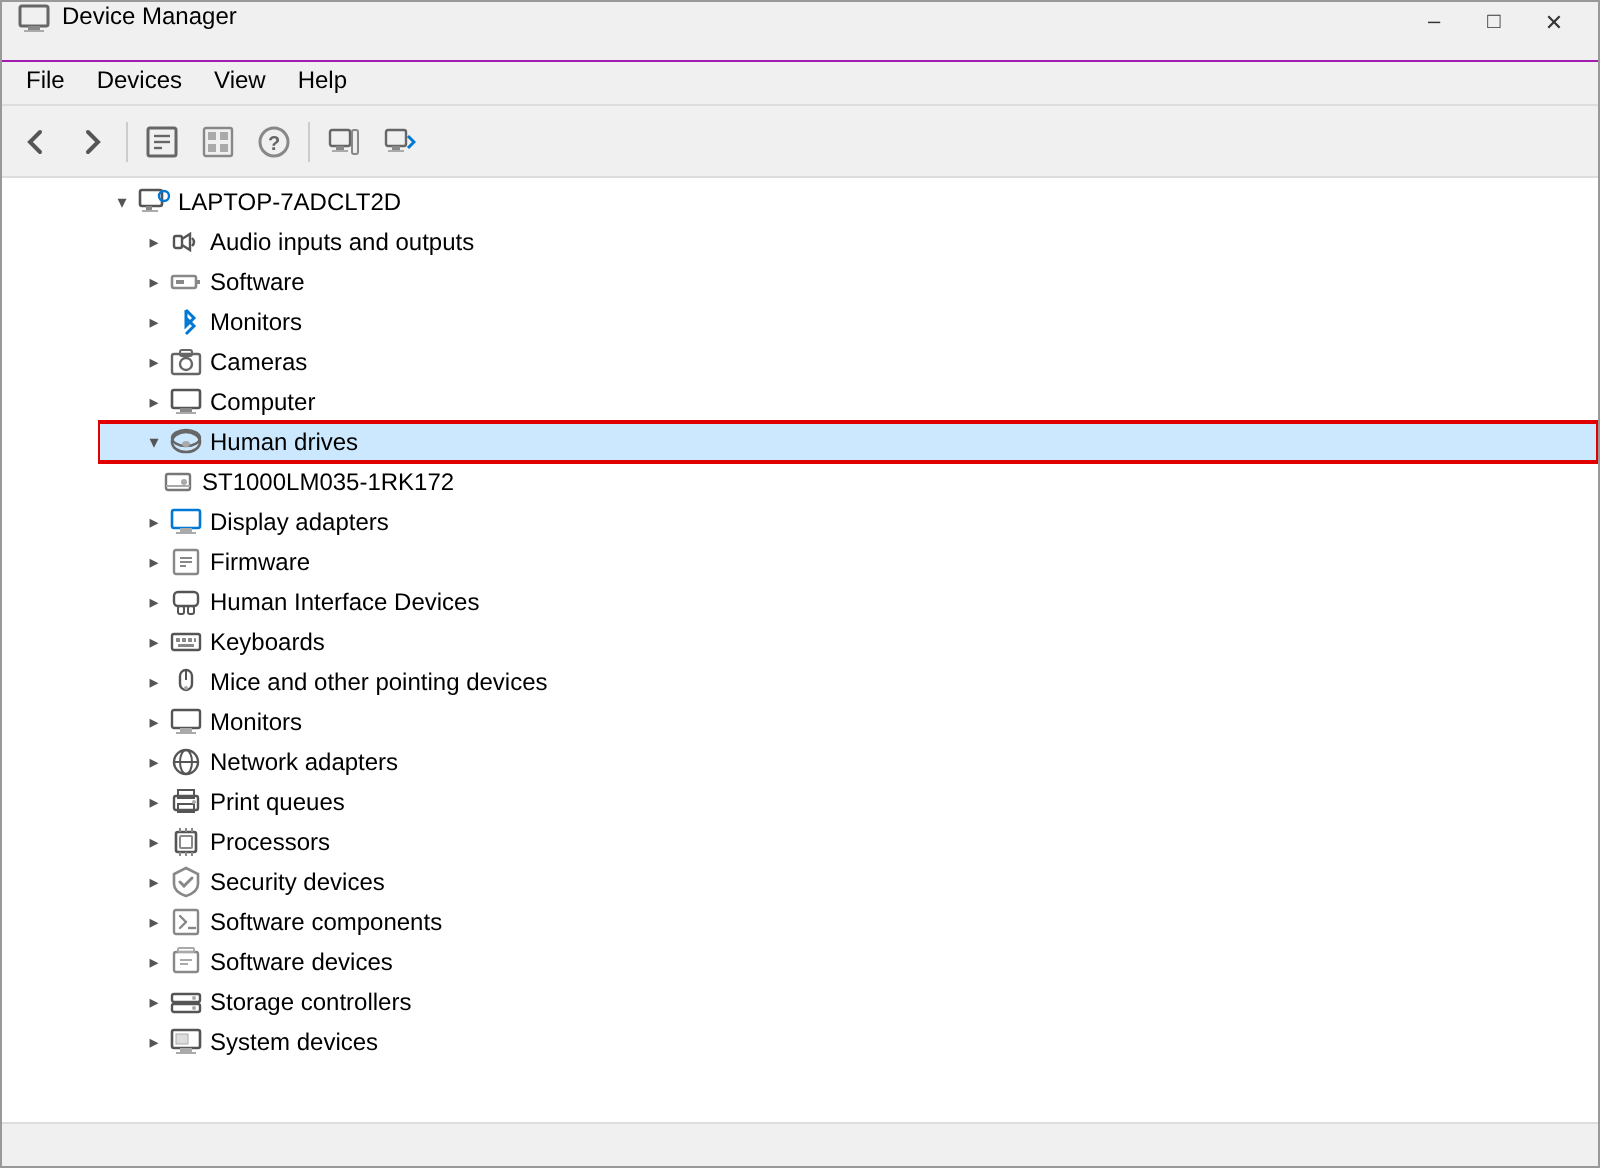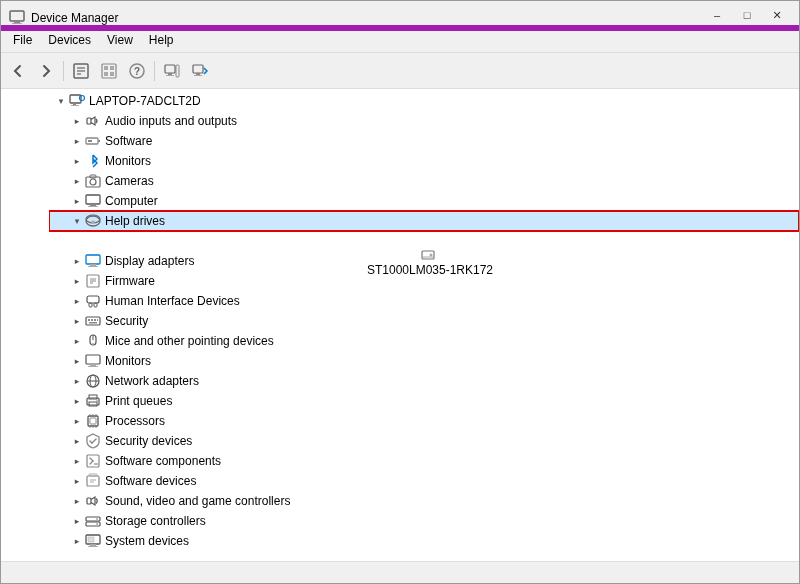--- a/index.html
+++ b/index.html
@@ -21,23 +21,23 @@
       border: 1px solid #999;
       display: flex;
       flex-direction: column;
     }
 
     
     .title-bar {
       background: #f0f0f0;
       height: 30px;
       display: flex;
-      align-items: flex-end;
+      align-items: flex-start;
       padding: 0 8px;
-      border-bottom: 6px solid #a21caf;
+      border-bottom: 1px solid #a21caf;
       flex-shrink: 0;
     }
     .title-bar-icon {
       width: 16px;
       height: 16px;
       margin-right: 6px;
       display: flex;
       align-items: center;
       justify-content: center;
     }
@@ -167,21 +167,21 @@
     }
 
     .tree-label {
       font-size: 12px;
       color: #000;
     }
 
     
     .indent-0 { padding-left: 4px; }
     .indent-1 { padding-left: 20px; }
-    .indent-2 { padding-left: 16px; flex-direction: column; }
+    .indent-2 { padding-left: 16px; }
 
     
     .status-bar {
       height: 22px;
       background: #f0f0f0;
       border-top: 1px solid #ddd;
       display: flex;
       align-items: center;
       padding: 0 8px;
       font-size: 11px;
@@ -377,21 +377,21 @@
 
       <div class="tree-item indent-1 disk-drives-highlight" style="background:#cce8ff;">
         <div class="expand-arrow expanded"></div>
         <div class="tree-icon icon-disk">
           <svg width="16" height="16" viewBox="0 0 16 16">
             <ellipse cx="8" cy="8" rx="7" ry="5" fill="none" stroke="#666" stroke-width="1.3"></ellipse>
             <ellipse cx="8" cy="6" rx="7" ry="4" fill="none" stroke="#666" stroke-width="1.2"></ellipse>
             <ellipse cx="8" cy="9" rx="2" ry="1.5" fill="#aaa"></ellipse>
           </svg>
         </div>
-        <span class="tree-label">Help drives</span>
+        <span class="tree-label">Human drives</span>
       </div>
 
       <div class="tree-item indent-2">
         <div class="expand-arrow leaf"></div>
         <div class="tree-icon icon-disk">
           <svg width="16" height="16" viewBox="0 0 16 16">
             <rect x="2" y="4" width="12" height="8" rx="1" fill="none" stroke="#777" stroke-width="1.2"></rect>
             <line x1="2" y1="10" x2="14" y2="10" stroke="#aaa" stroke-width="1"></line>
             <circle cx="11" cy="8" r="1.5" fill="#aaa"></circle>
           </svg>
@@ -442,21 +442,21 @@
         <div class="tree-icon icon-keyboard">
           <svg width="16" height="16" viewBox="0 0 16 16">
             <rect x="1" y="4" width="14" height="8" rx="1" fill="none" stroke="#555" stroke-width="1.2"></rect>
             <rect x="3" y="6" width="2" height="2" rx="0.3" fill="#888"></rect>
             <rect x="6" y="6" width="2" height="2" rx="0.3" fill="#888"></rect>
             <rect x="9" y="6" width="2" height="2" rx="0.3" fill="#888"></rect>
             <rect x="12" y="6" width="1" height="2" rx="0.3" fill="#888"></rect>
             <rect x="4" y="9" width="8" height="1.5" rx="0.3" fill="#888"></rect>
           </svg>
         </div>
-        <span class="tree-label">Security</span>
+        <span class="tree-label">Keyboards</span>
       </div>
 
       <div class="tree-item indent-1">
         <div class="expand-arrow collapsed"></div>
         <div class="tree-icon icon-mouse">
           <svg width="16" height="16" viewBox="0 0 16 16">
             <rect x="5" y="2" width="6" height="10" rx="3" fill="none" stroke="#555" stroke-width="1.2"></rect>
             <line x1="8" y1="2" x2="8" y2="7" stroke="#555" stroke-width="1"></line>
             <circle cx="8" cy="11" r="1" fill="#aaa"></circle>
           </svg>
@@ -549,31 +549,20 @@
           <svg width="16" height="16" viewBox="0 0 16 16">
             <rect x="2" y="3" width="12" height="10" rx="1" fill="none" stroke="#888" stroke-width="1.2"></rect>
             <line x1="5" y1="7" x2="11" y2="7" stroke="#aaa" stroke-width="1"></line>
             <line x1="5" y1="9" x2="9" y2="9" stroke="#aaa" stroke-width="1"></line>
             <rect x="4" y="1" width="8" height="2" rx="0.5" fill="none" stroke="#aaa" stroke-width="1"></rect>
           </svg>
         </div>
         <span class="tree-label">Software devices</span>
       </div>
 
-      <div class="tree-item indent-1">
-        <div class="expand-arrow collapsed"></div>
-        <div class="tree-icon icon-sound">
-          <svg width="16" height="16" viewBox="0 0 16 16">
-            <rect x="2" y="5" width="4" height="6" rx="1" fill="none" stroke="#555" stroke-width="1.2"></rect>
-            <path d="M6 6.5 L10 4 L10 12 L6 9.5" fill="none" stroke="#555" stroke-width="1.2"></path>
-            <path d="M11 5.5 Q13.5 8 11 10.5" fill="none" stroke="#555" stroke-width="1.2"></path>
-          </svg>
-        </div>
-        <span class="tree-label">Sound, video and game controllers</span>
-      </div>
 
       <div class="tree-item indent-1">
         <div class="expand-arrow collapsed"></div>
         <div class="tree-icon icon-storage">
           <svg width="16" height="16" viewBox="0 0 16 16">
             <rect x="1" y="4" width="14" height="4" rx="1" fill="none" stroke="#555" stroke-width="1.2"></rect>
             <rect x="1" y="9" width="14" height="4" rx="1" fill="none" stroke="#555" stroke-width="1.2"></rect>
             <circle cx="12" cy="6" r="1" fill="#aaa"></circle>
             <circle cx="12" cy="11" r="1" fill="#aaa"></circle>
           </svg>

